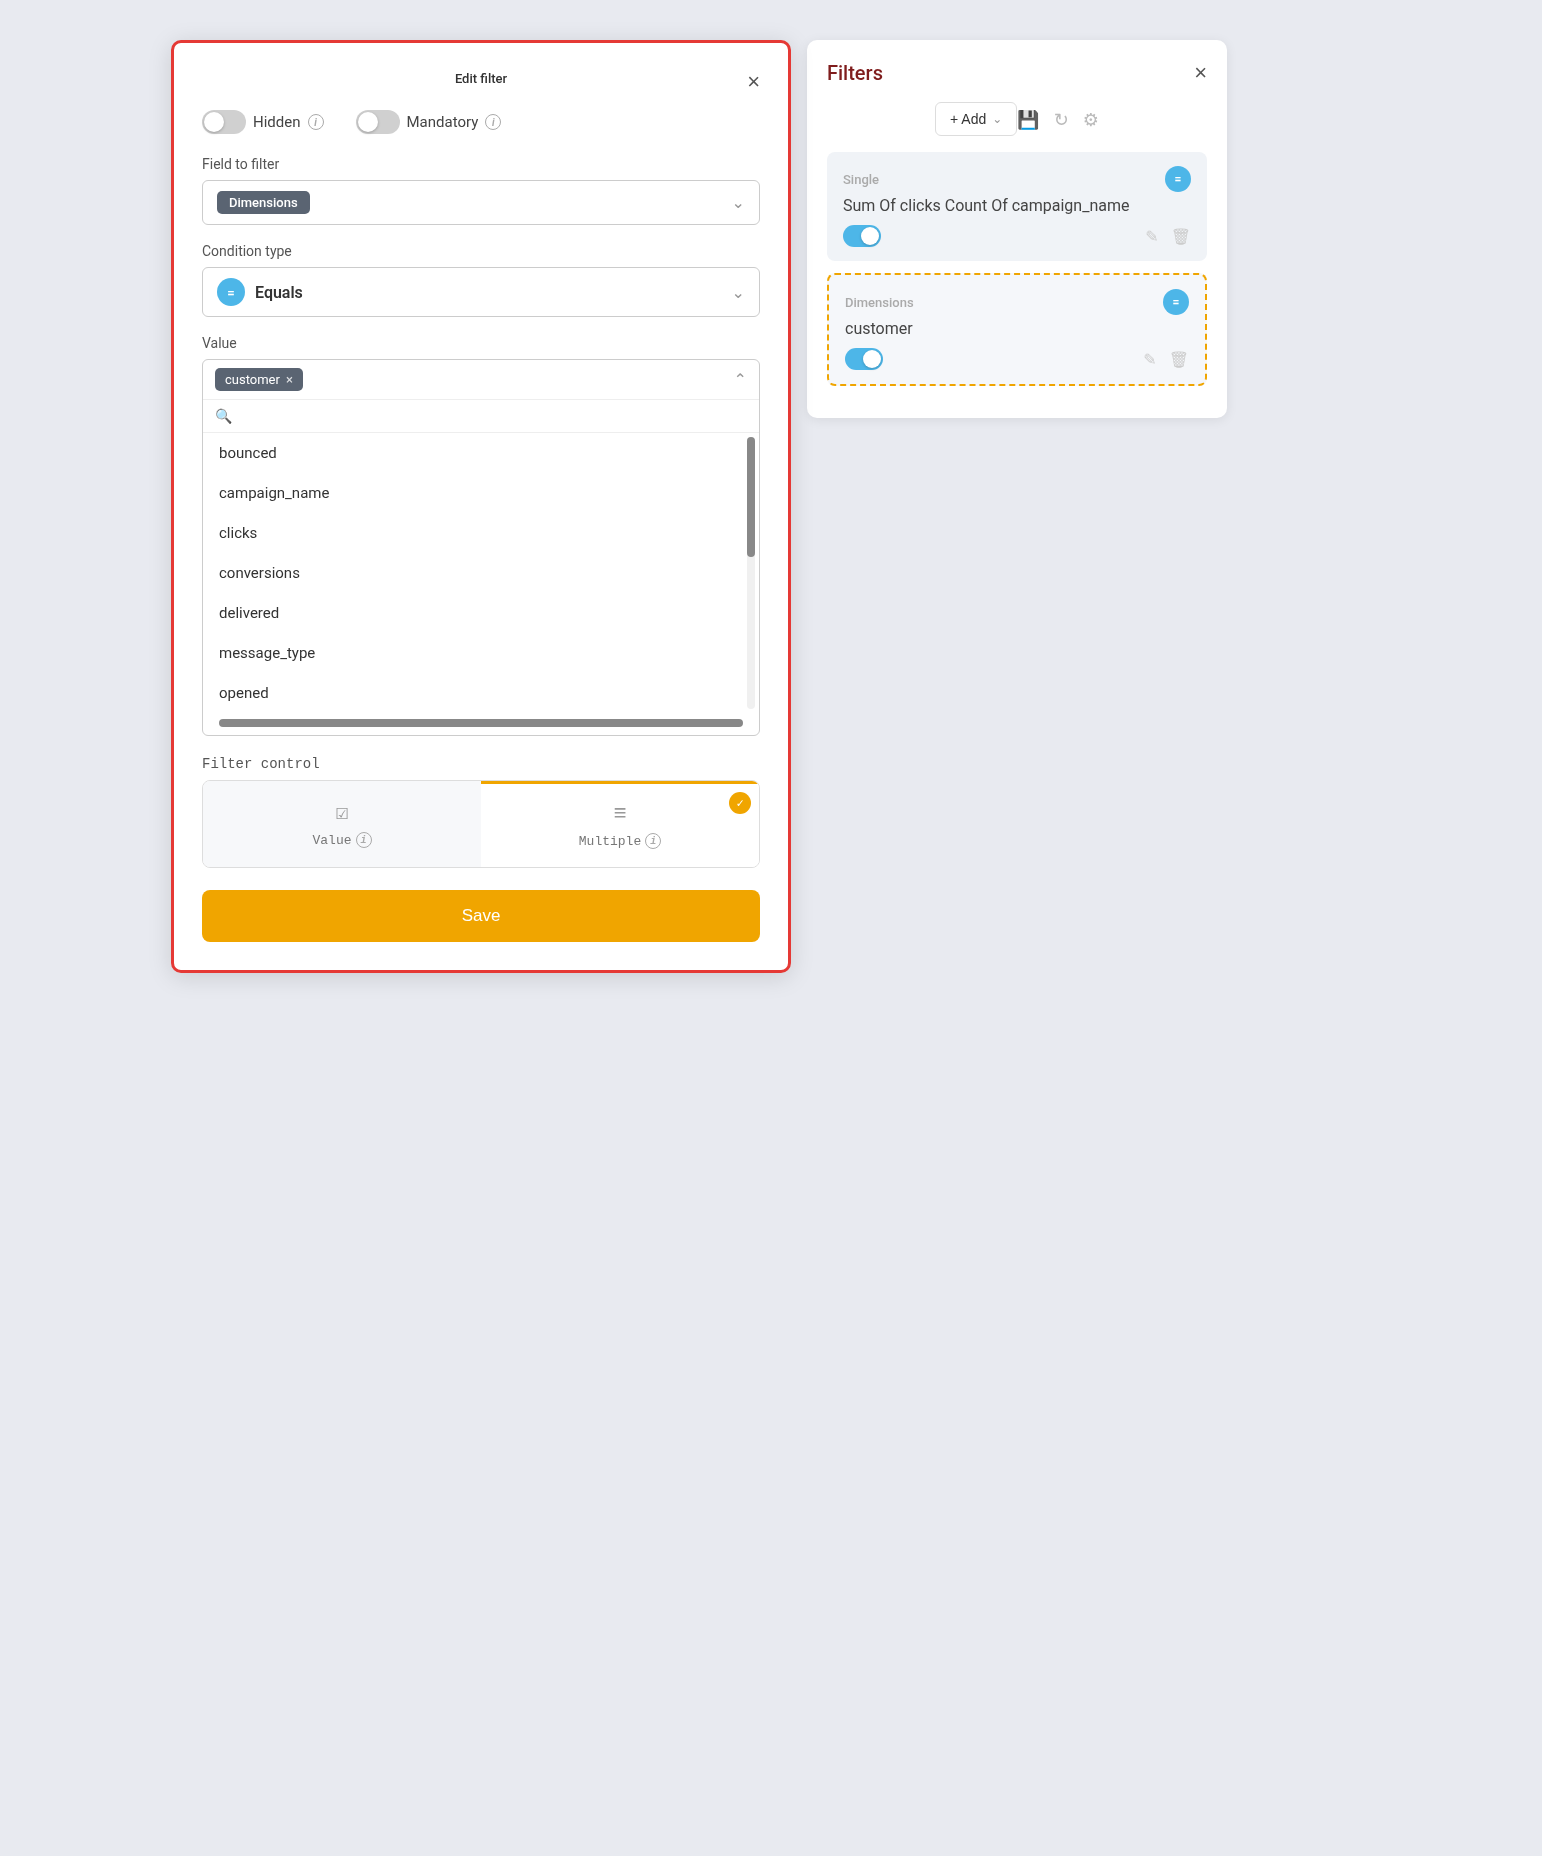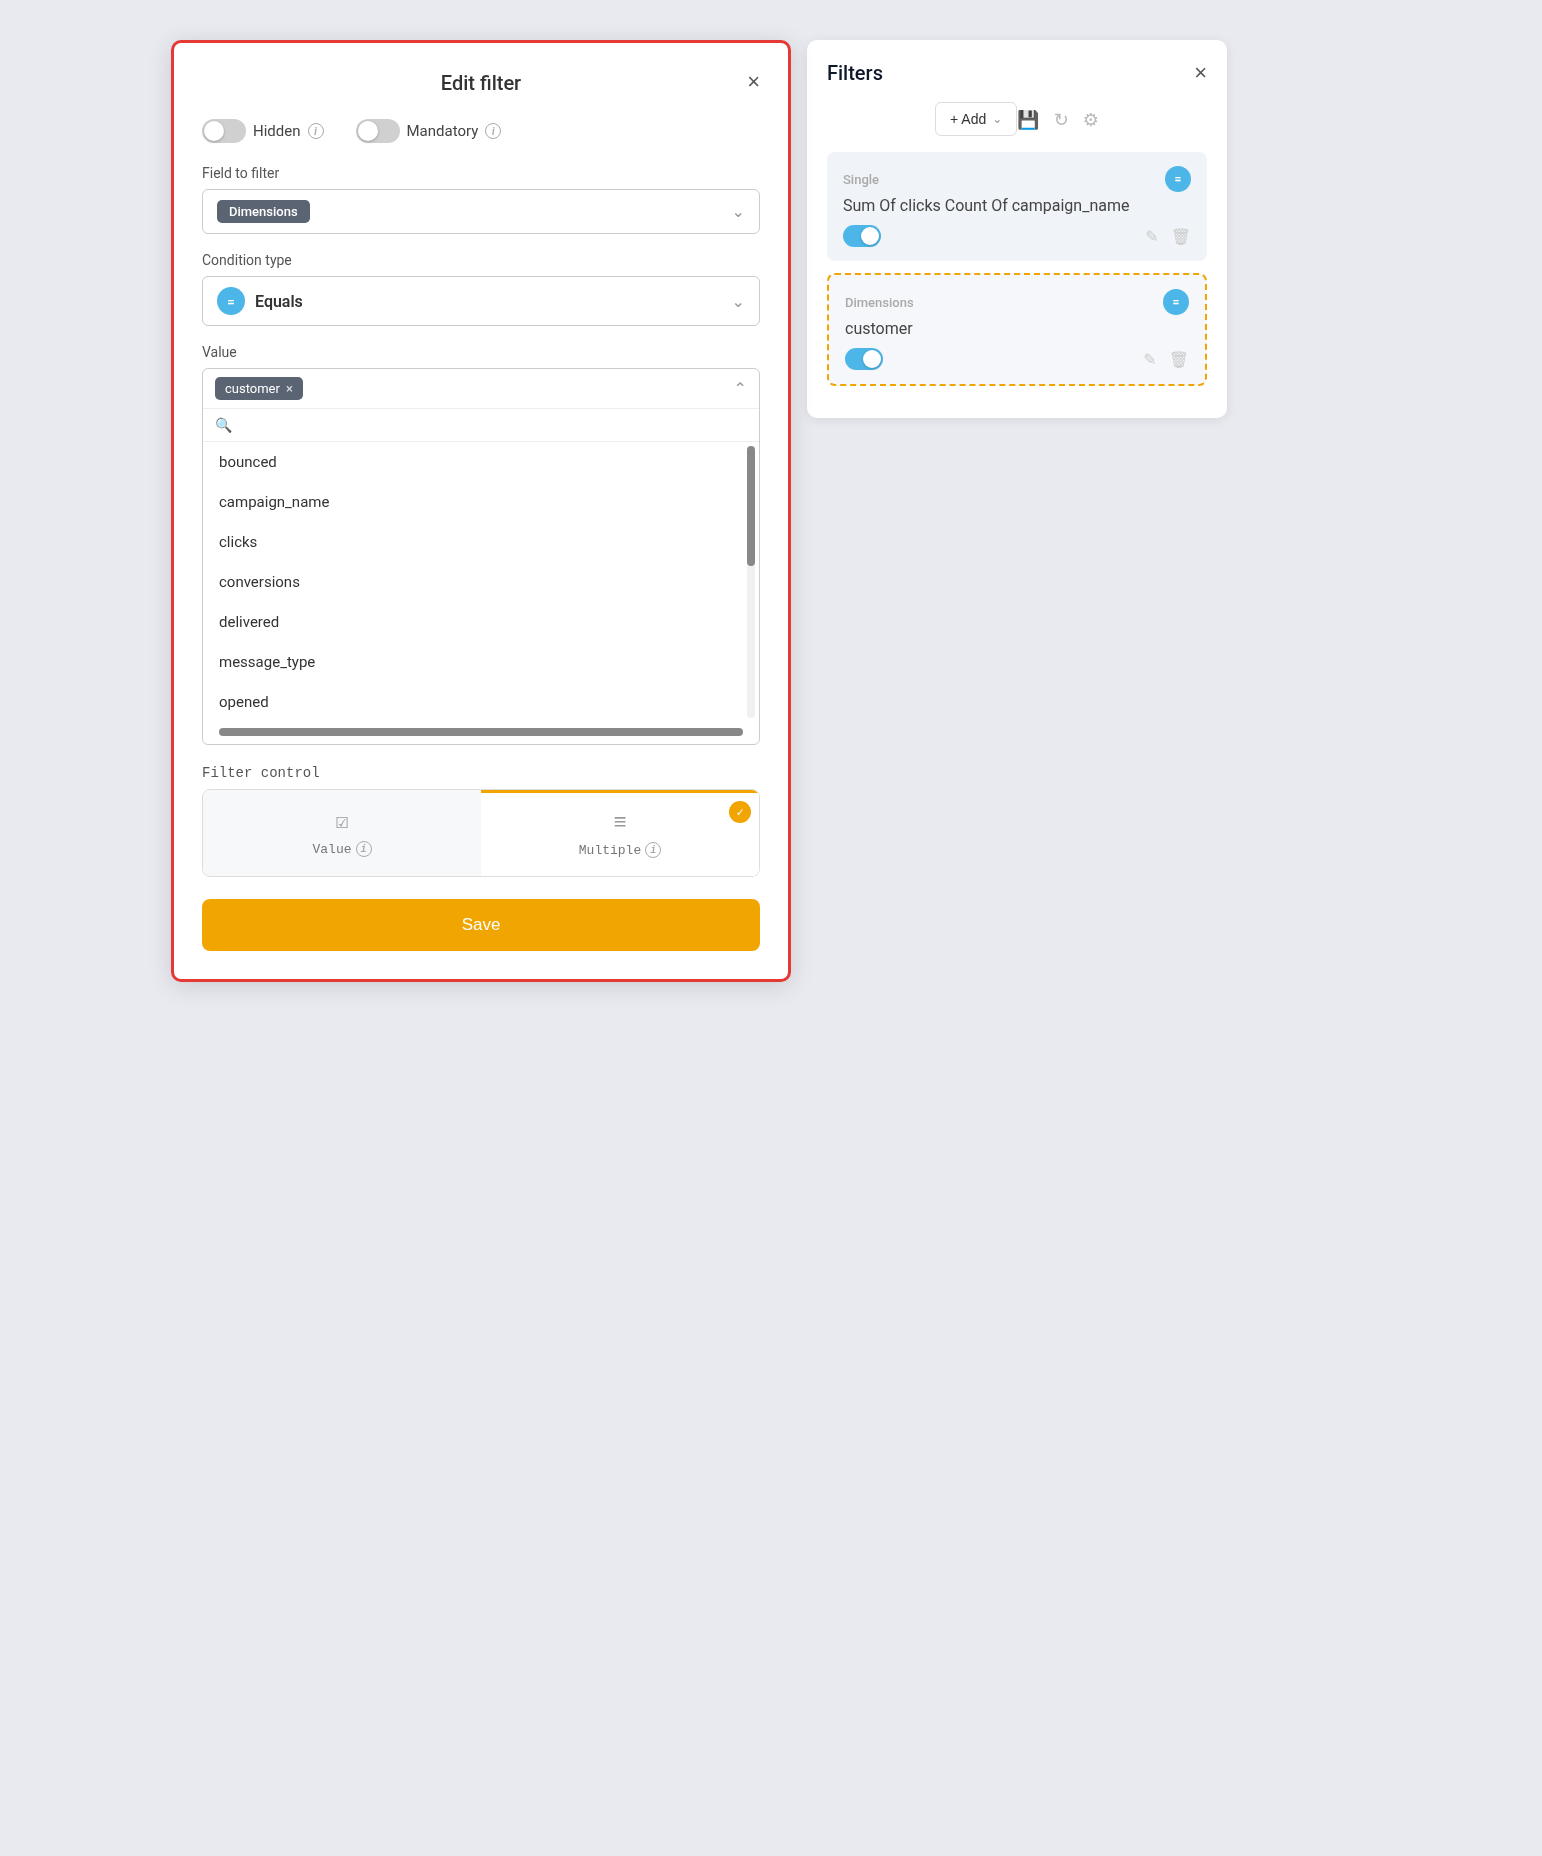--- a/index.html
+++ b/index.html
@@ -35,21 +35,21 @@
 
     .modal-header {
       display: flex;
       align-items: center;
       justify-content: center;
       margin-bottom: 24px;
       position: relative;
     }
 
     .modal-title {
-      font-size: 20px;
+      font-size: 13px;
       font-weight: 500;
       color: #333;
     }
 
     .close-btn {
       position: absolute;
       right: 0;
       top: 0;
       background: none;
       border: none;
@@ -350,21 +350,21 @@
     .filters-header {
       display: flex;
       align-items: center;
       justify-content: space-between;
       margin-bottom: 16px;
     }
 
     .filters-title {
       font-size: 20px;
       font-weight: 500;
-      color: #0f172a;
+      color: #7f1d1d;
     }
 
     .filters-close {
       background: none;
       border: none;
       font-size: 22px;
       color: #555;
       cursor: pointer;
     }
 

